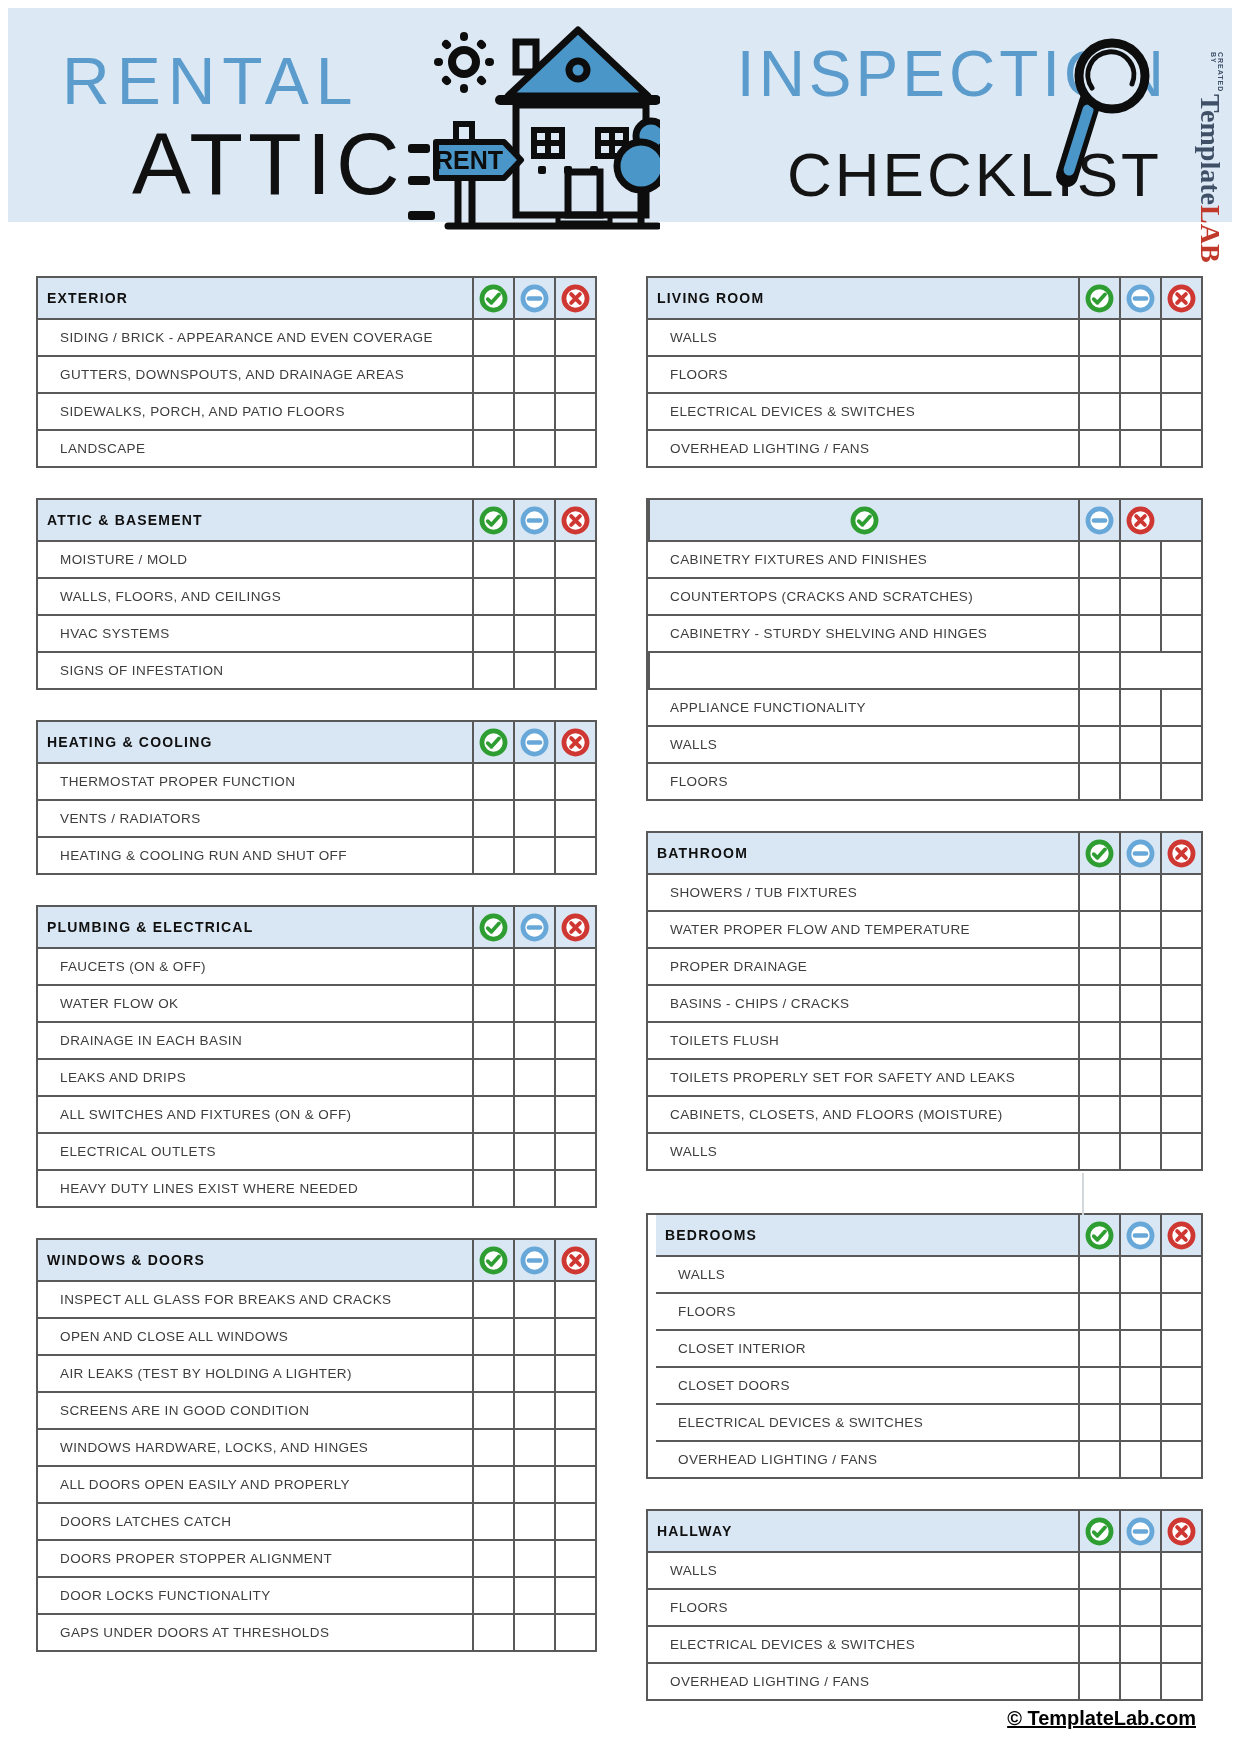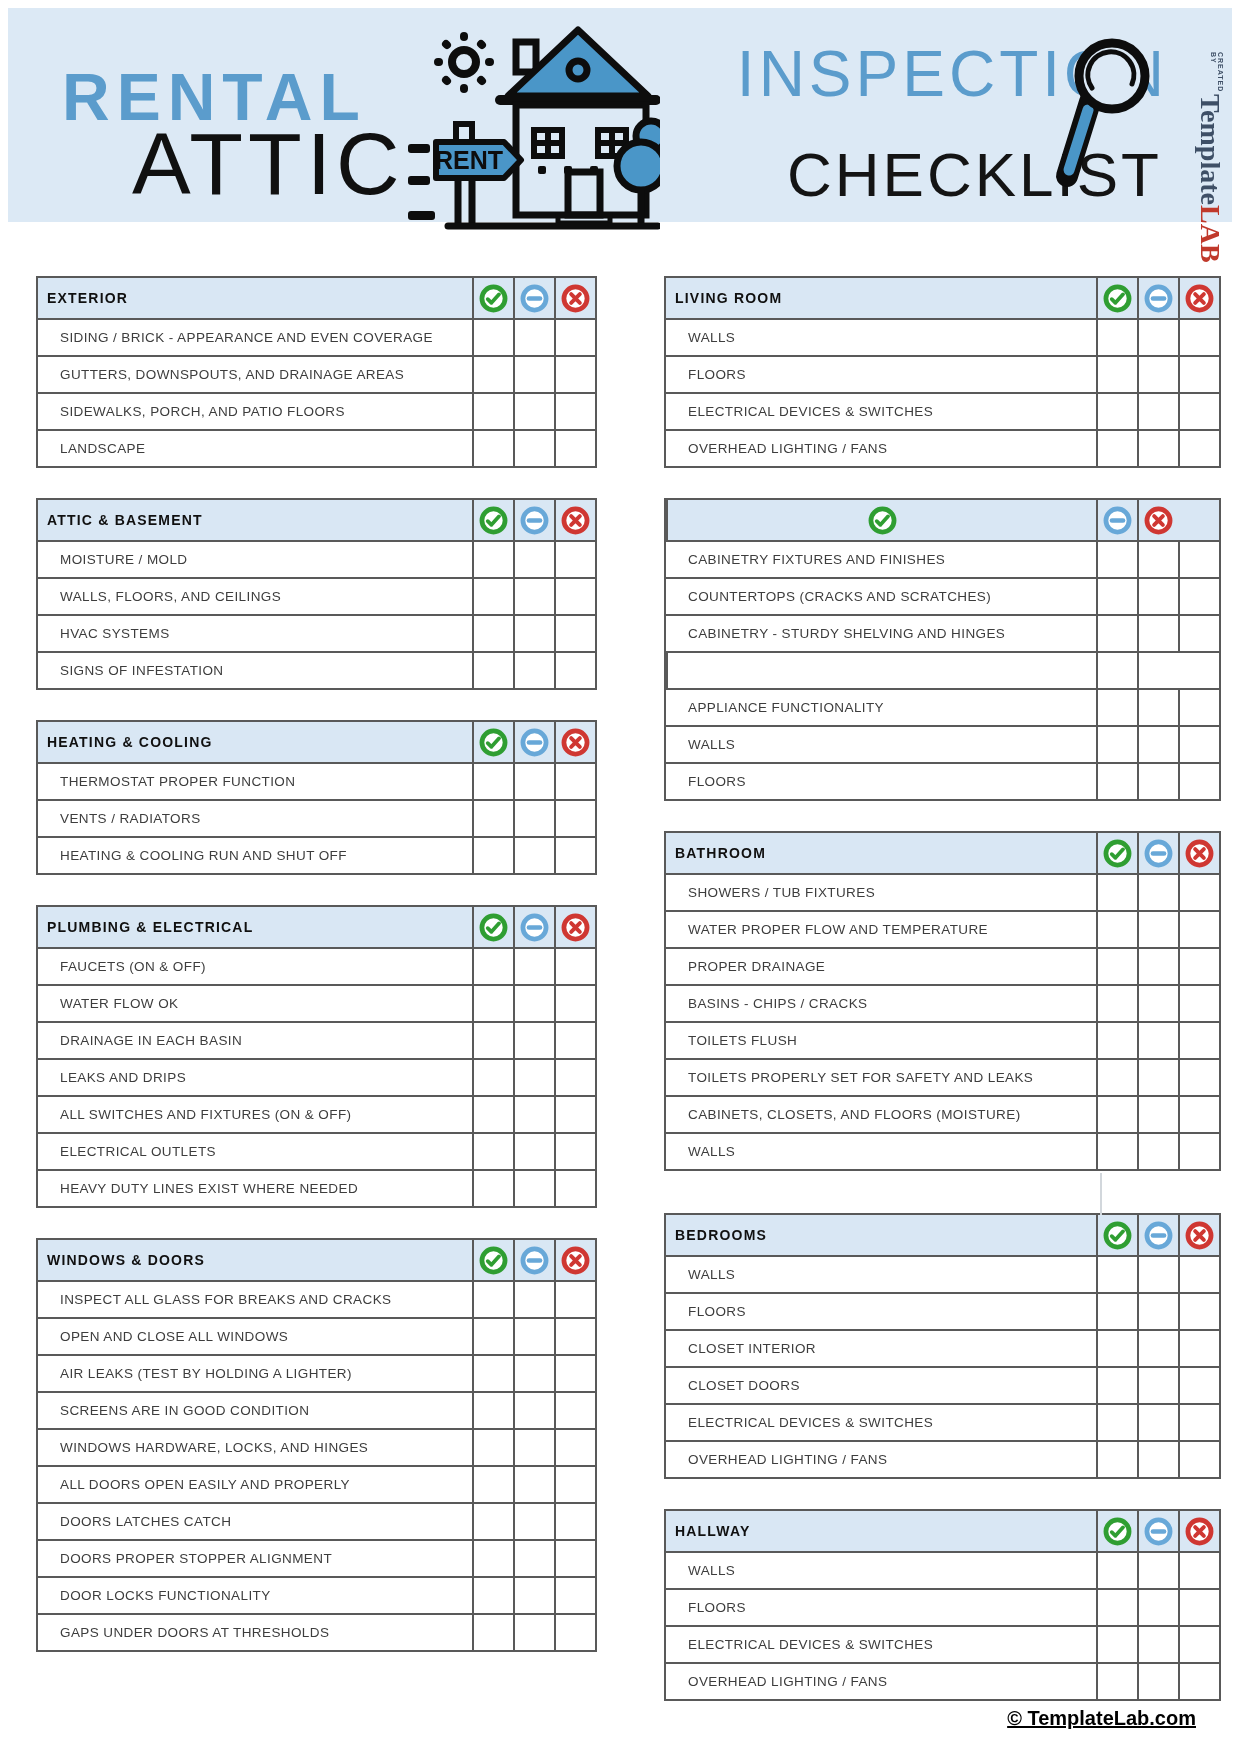--- a/index.html
+++ b/index.html
@@ -3,41 +3,41 @@
 <meta charset="utf-8">
 <style>
   html,body{margin:0;padding:0;}
   body{
     width:1240px;height:1754px;position:relative;background:#ffffff;
     font-family:"Liberation Sans", sans-serif;overflow:hidden;
   }
   
   .banner{position:absolute;left:8px;top:8px;width:1224px;height:214px;background:#dce9f5;}
   .word{position:absolute;white-space:nowrap;line-height:1;}
-  .w-rental{left:54px;top:40px;font-size:66px;color:#5b9ccc;letter-spacing:7px;font-weight:700;margin-top:16px;}
+  .w-rental{left:54px;top:40px;font-size:66px;color:#5b9ccc;letter-spacing:7px;font-weight:400;}
   .w-home{left:124px;top:112px;font-size:88px;color:#101010;letter-spacing:5px;font-weight:400;}
   .w-inspection{right:64px;top:34px;font-size:64px;color:#5b9ccc;letter-spacing:4px;font-weight:400;}
   .w-checklist{right:70px;top:136px;font-size:62px;color:#141414;letter-spacing:3px;font-weight:400;}
   .house-svg{position:absolute;left:400px;top:6px;}
   .magnifier-svg{position:absolute;left:1032px;top:16px;}
   .tlab-logo{
     position:absolute;left:1188px;top:44px;height:185px;
     writing-mode:vertical-rl;display:flex;align-items:flex-start;line-height:1;
   }
   .tl-created{font-size:7px;letter-spacing:1px;color:#3e4f66;font-weight:700;margin-bottom:2px;}
   .tl-navy{font-family:"Liberation Serif", serif;font-weight:700;font-size:28px;color:#3e4f66;}
   .tl-red{font-family:"Liberation Serif", serif;font-weight:700;font-size:28px;color:#c0392b;}
   
   .col{position:absolute;top:276px;}
   #col-left{left:36px;width:561px;}
-  #col-right{left:664px;width:557px;}
+  #col-right{left:646px;width:557px;}
   
   .section{border:2px solid #595959;background:#fff;margin-top:30px;position:relative;}
   .col .section:first-child{margin-top:0;}
-  #col-right .section:nth-child(4){margin-top:42px;}
+  #col-right .section:nth-child(4){margin-top:42px;padding-left:8px;}
   #col-right .section:nth-child(4)::before{
     content:"";position:absolute;left:434px;top:-42px;width:2px;height:42px;background:#d2d7dc;
   }
   .sec-header{
     display:grid;grid-template-columns:1fr 41px 41px 41px;height:40px;
     background:#d9e7f4;border-bottom:2px solid #595959;align-items:stretch;
   }
   .sec-title{
     display:flex;align-items:center;padding-left:9px;
     font-size:14px;font-weight:700;letter-spacing:1.2px;color:#101010;

